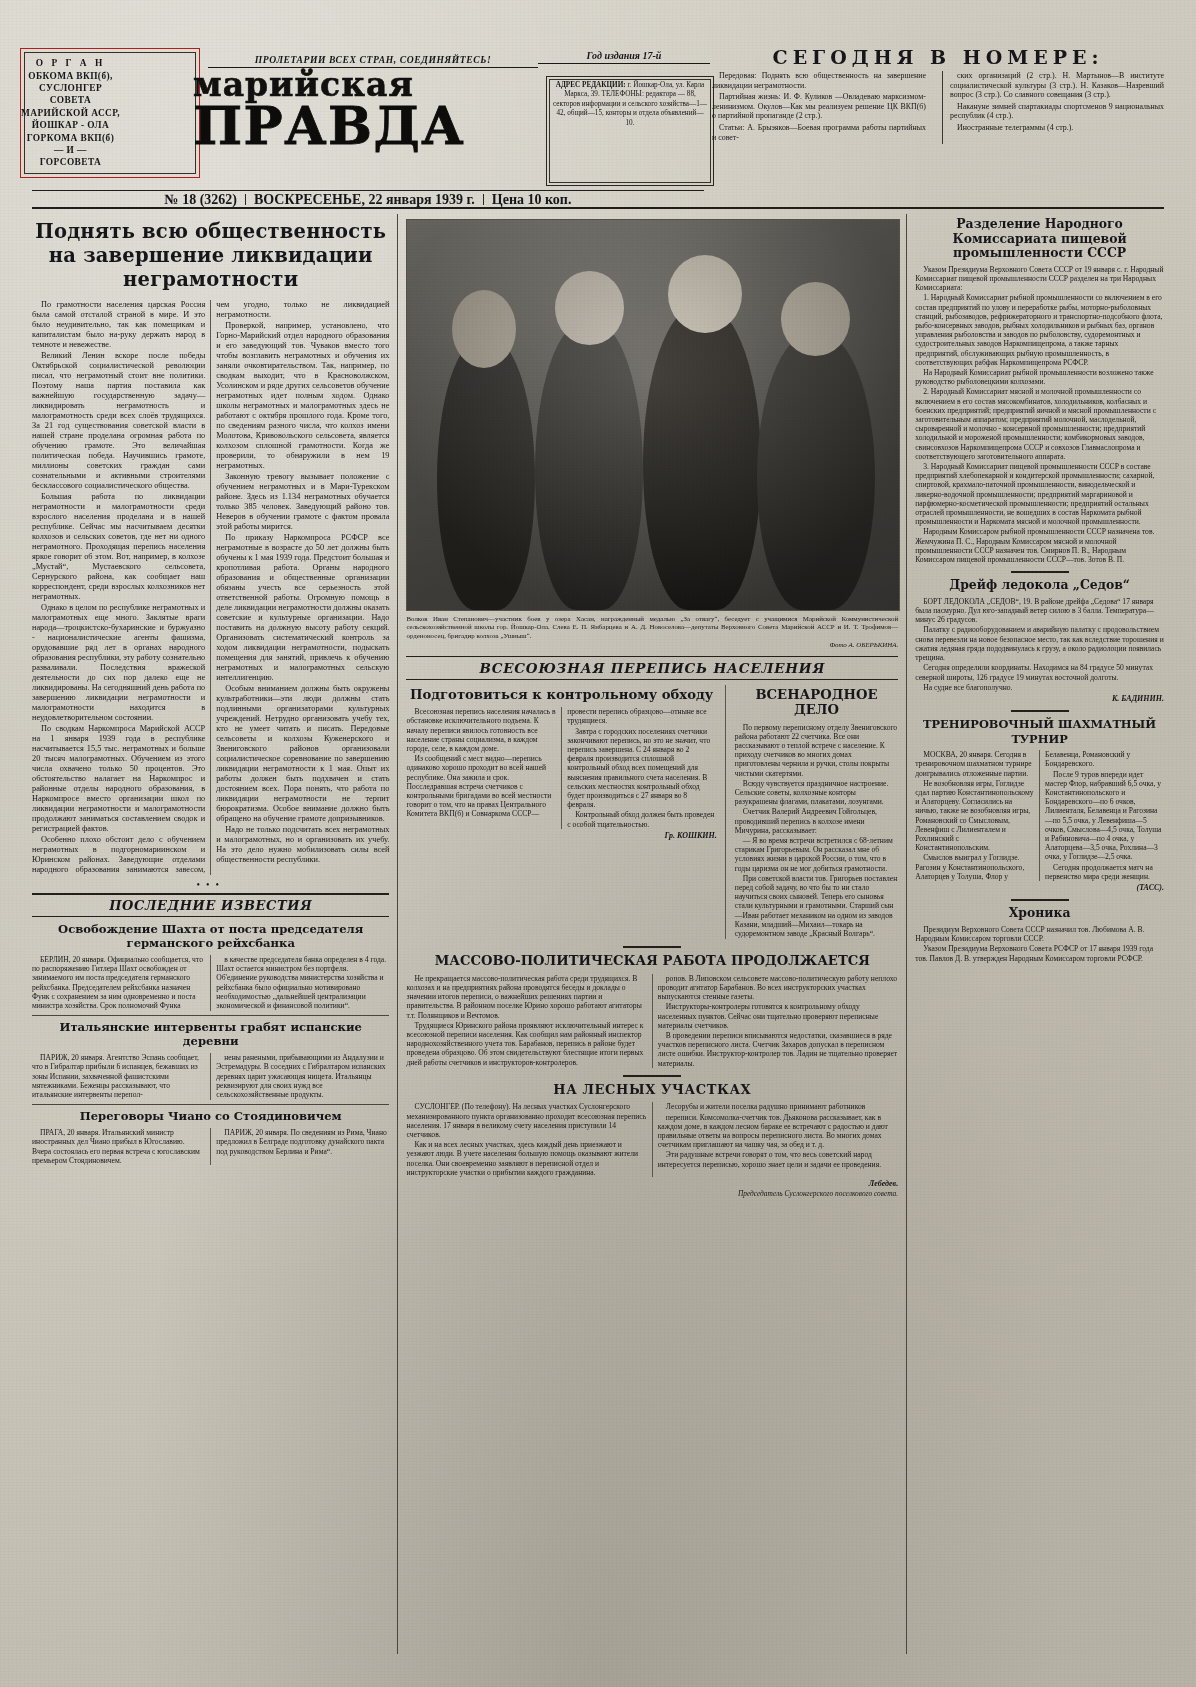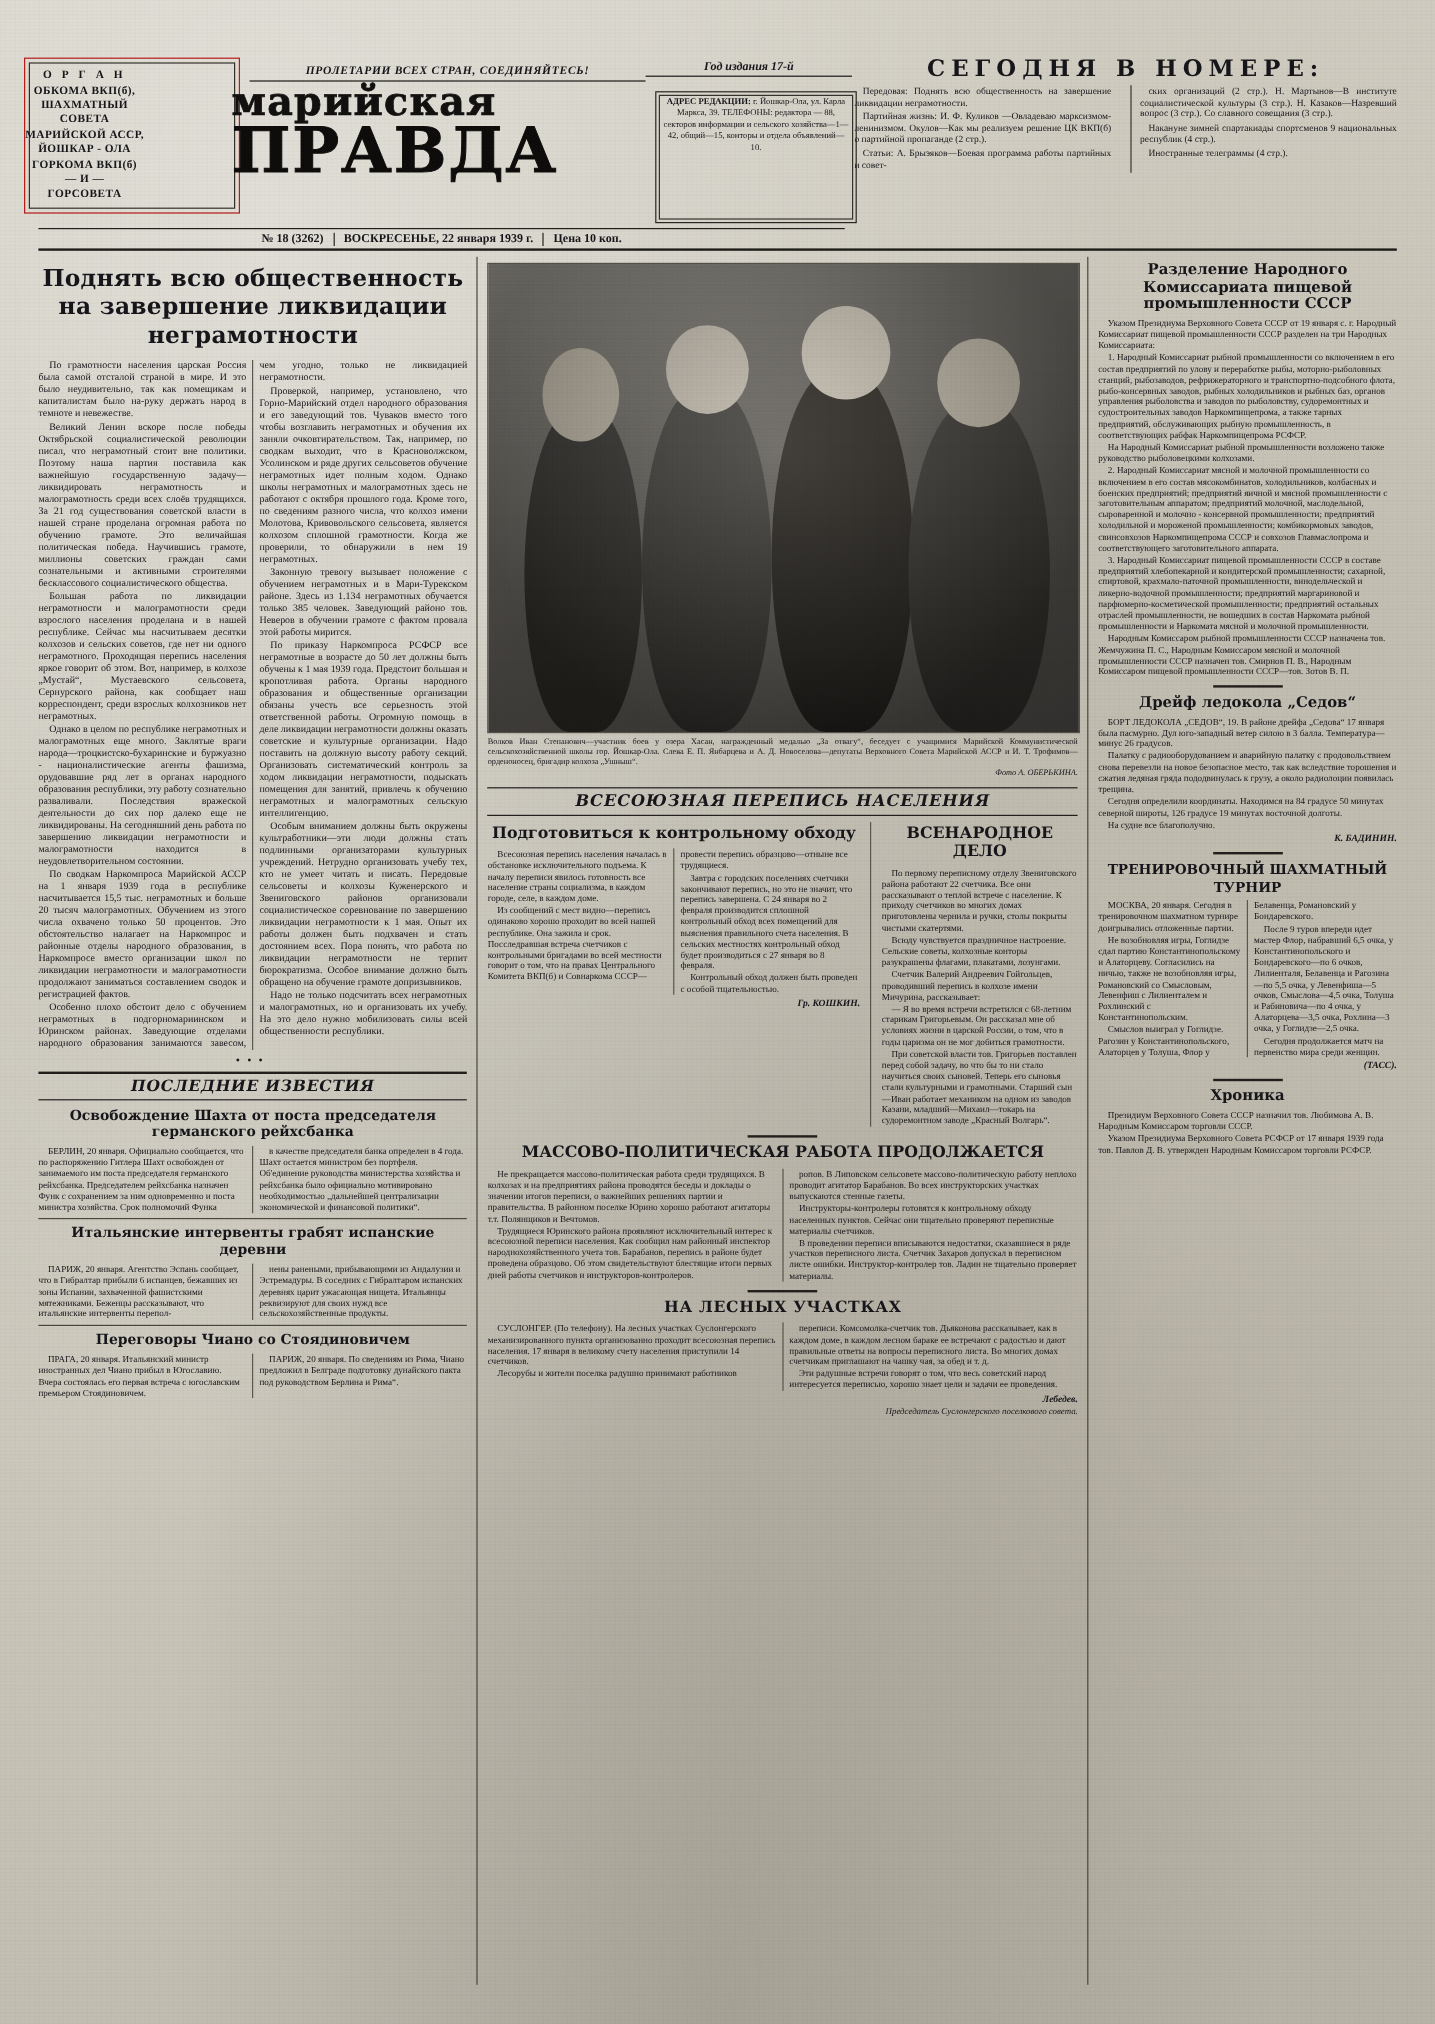--- a/index.html
+++ b/index.html
@@ -85,21 +85,21 @@
   .today-cols{display:flex;gap:7px;}
   .today-cols > div{flex:1;font-size:7.9px;line-height:9.6px;text-align:justify;}
   .today-cols > div:first-child{border-right:1px solid #3a3732;padding-right:16px;}
   .today-cols p{margin:0 0 2px 0;text-indent:7px;}
 
   
   .issue-rule{position:absolute;left:14px;top:148px;width:672px;border-top:1.5px solid #201e1b;}
   .issueline{
     position:absolute;left:14px;top:150px;width:672px;
     display:flex;align-items:center;justify-content:center;gap:0;
-    font-size:10px;font-weight:bold;height:15px;
+    font-size:14px;font-weight:bold;height:15px;
   }
   .issueline span{padding:0 8px;}
   .issueline .sep{border-left:1px solid #2a2722;height:11px;padding:0;}
   .issue-rule2{position:absolute;left:14px;top:165px;width:1132px;border-top:2.2px solid #201e1b;}
 
   
   .grid{position:absolute;left:14px;top:172px;width:1132px;height:1440px;display:flex;}
   .colA{width:362px;padding-right:8px;}
   .colB{width:498px;padding:0 8px;border-left:1px solid #4a4740;border-right:1px solid #4a4740;}
   .colC{width:252px;padding-left:8px;}
@@ -153,21 +153,21 @@
 <div class="paper"></div>
 
 <div class="sheet">
 
   <div class="masthead">
 
     <div class="organ">
       <div class="organ-in">
         <div class="sp">О Р Г А Н</div>
         <div>ОБКОМА ВКП(б),</div>
-        <div>ШАХМАТНЫЙ</div>
+        <div>СУСЛОНГЕР</div>
         <div>СОВЕТА</div>
         <div>МАРИЙСКОЙ АССР,</div>
         <div>ЙОШКАР - ОЛА</div>
         <div>ГОРКОМА ВКП(б)</div>
         <div>— И —</div>
         <div>ГОРСОВЕТА</div>
       </div>
     </div>
 
     <div class="slogan">ПРОЛЕТАРИИ ВСЕХ СТРАН, СОЕДИНЯЙТЕСЬ!</div>
@@ -324,20 +324,21 @@
         <p>ропов. В Липовском сельсовете массово-политическую работу неплохо проводит агитатор Барабанов. Во всех инструкторских участках выпускаются стенные газеты.</p>
         <p>Инструкторы-контролеры готовятся к контрольному обходу населенных пунктов. Сейчас они тщательно проверяют переписные материалы счетчиков.</p>
         <p>В проведении переписи вписываются недостатки, сказавшиеся в ряде участков переписного листа. Счетчик Захаров допускал в переписном листе ошибки. Инструктор-контролер тов. Ладин не тщательно проверяет материалы.</p>
       </div>
 
       <div class="shortrule"></div>
 
       <div class="h-sec">НА ЛЕСНЫХ УЧАСТКАХ</div>
       <div class="two-col tiny">
         <p>СУСЛОНГЕР. (По телефону). На лесных участках Суслонгерского механизированного пункта организованно проходит всесоюзная перепись населения. 17 января в великому счету населения приступили 14 счетчиков.</p>
+        <p>Как и на всех лесных участках, здесь каждый день приезжают и уезжают люди. В учете населения большую помощь оказывают жители поселка. Они своевременно заявляют в переписной отдел и инструкторские участки о прибытии каждого гражданина.</p>
         <p>Лесорубы и жители поселка радушно принимают работников</p>
         <p>переписи. Комсомолка-счетчик тов. Дьяконова рассказывает, как в каждом доме, в каждом лесном бараке ее встречают с радостью и дают правильные ответы на вопросы переписного листа. Во многих домах счетчикам приглашают на чашку чая, за обед и т. д.</p>
         <p>Эти радушные встречи говорят о том, что весь советский народ интересуется переписью, хорошо знает цели и задачи ее проведения.</p>
       </div>
       <div class="sign">Лебедев.</div>
       <div class="sign-b">Председатель Суслонгерского поселкового совета.</div>
     </div>
 
     <div class="colC">
 

